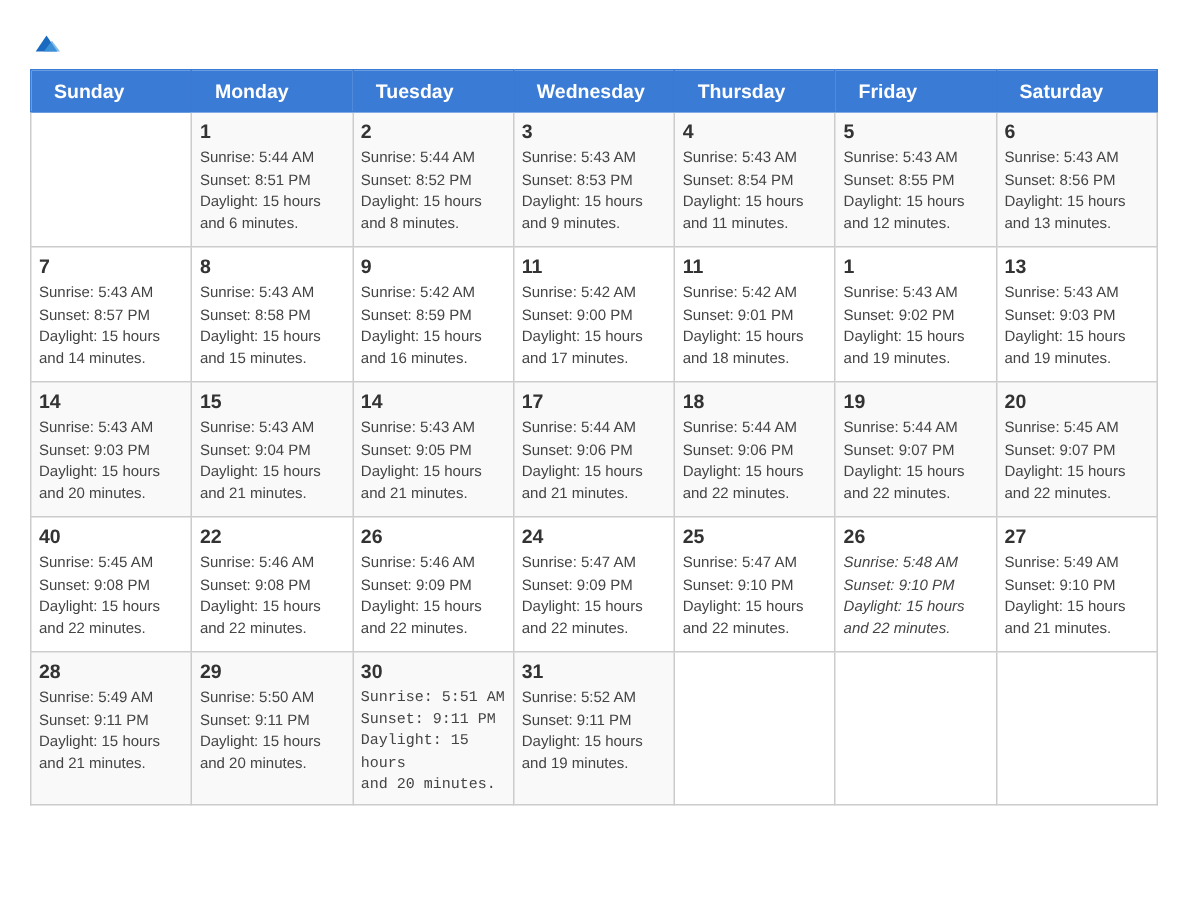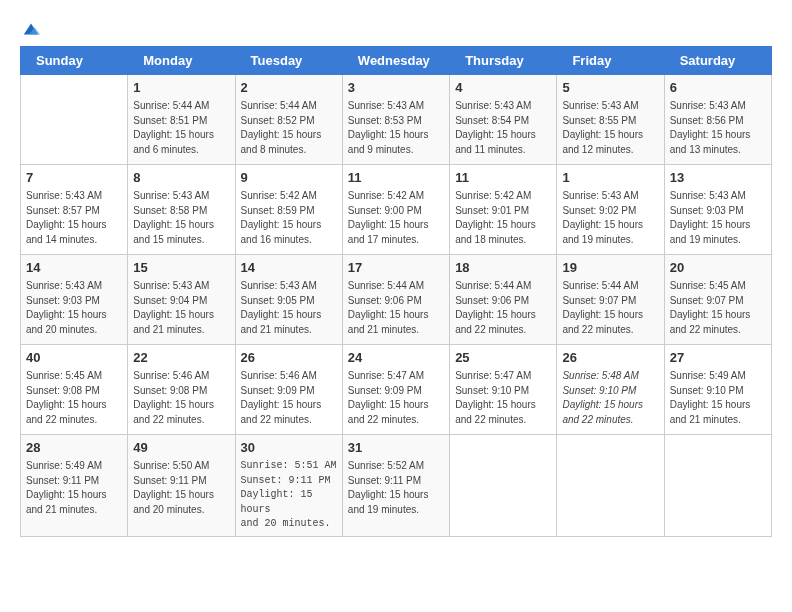--- a/index.html
+++ b/index.html
@@ -327,21 +327,21 @@
       </tr>
       <tr>
         <td>
           <span class="day-num">28</span>
           <div class="cell-info" style="white-space: pre-line;">Sunrise: 5:49 AM
 Sunset: 9:11 PM
 Daylight: 15 hours
 and 21 minutes.</div>
         </td>
         <td>
-          <span class="day-num">49</span>
+          <span class="day-num">29</span>
           <div class="cell-info" style="white-space: pre-line;">Sunrise: 5:50 AM
 Sunset: 9:11 PM
 Daylight: 15 hours
 and 20 minutes.</div>
         </td>
         <td>
           <span class="day-num">30</span>
           <div class="cell-info" style="white-space: pre-line; font-family: Liberation Mono, monospace;">Sunrise: 5:51 AM
 Sunset: 9:11 PM
 Daylight: 15 hours

